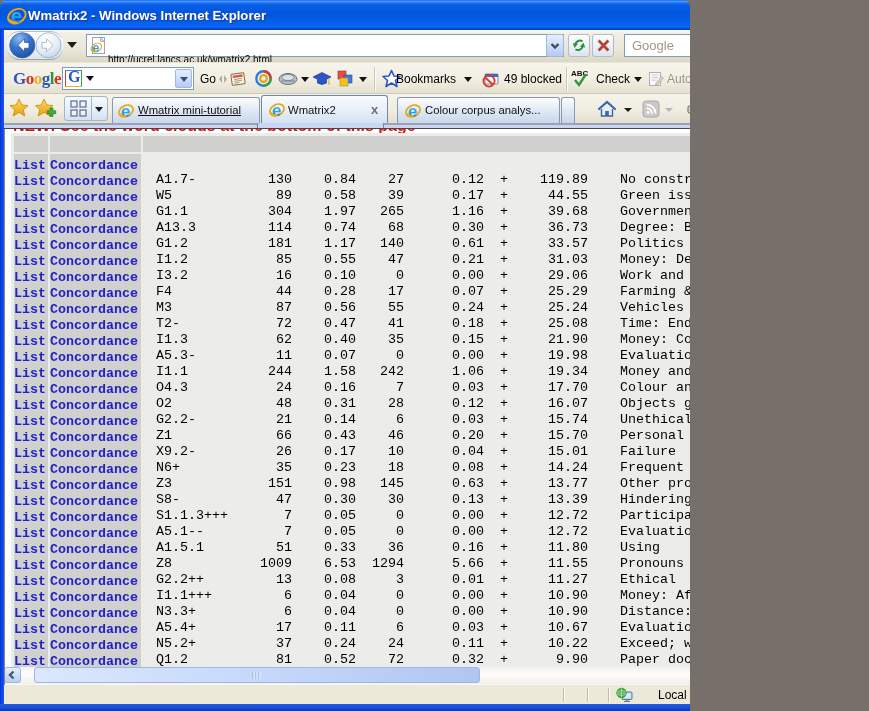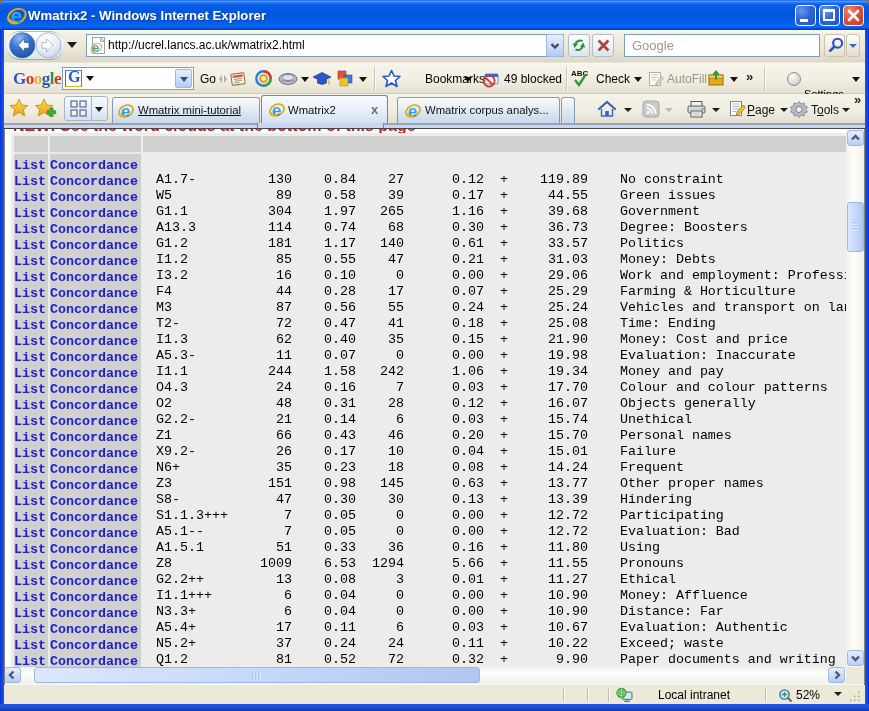--- a/index.html
+++ b/index.html
@@ -1,18 +1,18 @@
 <!DOCTYPE html>
 <html><head><meta charset="utf-8">
 <style>
 html,body{margin:0;padding:0;}
 body{width:869px;height:711px;position:relative;overflow:hidden;
  font-family:"Liberation Sans",sans-serif;background:#766f6a;}
 .abs{position:absolute;}
-#win{position:absolute;left:0;top:0;width:869px;height:711px;
+#win{position:absolute;left:0;top:0;width:690px;height:711px;
  border-radius:7px 7px 0 0;overflow:hidden;}
 #titlebar{position:absolute;left:0;top:0;width:869px;height:30px;
  background:linear-gradient(180deg,#0856e8 0%,#55a3fe 4%,#2276f6 9%,#085ee8 16%,#0255dd 45%,#045fe8 75%,#0768fa 90%,#0a47d0 96%,#0d2eb4 100%);}
 #borderL{position:absolute;left:0;top:30px;width:4px;height:675px;
  background:linear-gradient(90deg,#0a28c8 0%,#0d47e8 30%,#0d47e8 70%,#1c64f2 100%);}
 #innerL{position:absolute;left:4px;top:129px;width:1px;height:556px;background:#8a8474;}
 #innerR{position:absolute;left:864px;top:129px;width:1px;height:556px;background:#8a8474;}
 #borderR{position:absolute;left:865px;top:30px;width:4px;height:675px;
  background:linear-gradient(90deg,#1c64f2 0%,#0d47e8 30%,#0d47e8 70%,#0a28c8 100%);}
 #borderB{position:absolute;left:0;top:704px;width:869px;height:7px;
@@ -119,21 +119,21 @@
 
     <div style="position:absolute;left:82px;top:4px;width:478px;height:23px;background:#fff;
       border:1px solid #7f9db9;box-sizing:border-box;"></div>
     <svg class="abs" style="left:86px;top:6px;" width="17" height="19" viewBox="0 0 17 19">
       <rect x="2.5" y="1.5" width="12" height="16" fill="#fff" stroke="#9aa5b2"></rect>
       <path d="M10.5 1.5 L14.5 5.5 L10.5 5.5 Z" fill="#d8dee6" stroke="#9aa5b2" stroke-width="0.8"></path>
       <g transform="translate(0.5,5) scale(0.62)">
           <use href="#ieicon"></use>
         </g>
     </svg>
-    <div class="abs" style="left:104px;top:8px;font-size:12px;color:#000;">http://ucrel.lancs.ac.uk/wmatrix2.html</div>
+    <div class="abs" style="left:104px;top:24px;font-size:10px;color:#000;">http://ucrel.lancs.ac.uk/wmatrix2.html</div>
 
     <div class="abs" style="left:542px;top:4px;width:18px;height:23px;border:1px solid #9cb9e4;border-radius:2px;box-sizing:border-box;background:linear-gradient(180deg,#e7eefc 0%,#cfdefa 50%,#b6cbf2 100%);">
       <svg width="16" height="21" viewBox="0 0 16 21" style="position:absolute;left:0;top:0;">
           <path d="M4.5 9 L8 12.5 L11.5 9" fill="none" stroke="#3c4a62" stroke-width="2.4"></path>
         </svg>
     </div>
 
     <div class="abs" style="left:564px;top:4px;width:22px;height:23px;border:1px solid #aebccb;border-radius:3px;box-sizing:border-box;background:linear-gradient(180deg,#fcfdfe 0%,#eef2f7 50%,#dde4ee 100%);"></div>
     <svg class="abs" style="left:566px;top:6px;" width="18" height="19" viewBox="0 0 18 19">
       <path d="M12.5 5.2 C9.5 3.6 6.2 5.2 5.3 8.4" fill="none" stroke="#2e9434" stroke-width="2.1"></path>
@@ -205,21 +205,21 @@
       <rect x="2" y="2" width="8" height="8" fill="#e84c3d" stroke="#a03028" stroke-width="0.6"></rect>
       <rect x="8" y="6" width="8" height="8" fill="#3a78e8" stroke="#24509c" stroke-width="0.6"></rect>
       <rect x="4" y="9" width="8" height="8" fill="#f2c028" stroke="#b08a14" stroke-width="0.6"></rect>
     </svg>
     <div class="abs" style="left:355px;top:14px;width:0;height:0;border-left:4px solid transparent;border-right:4px solid transparent;border-top:5px solid #111;"></div>
     <div class="abs" style="left:370px;top:4px;width:1px;height:24px;background:#cac6b6;border-right:1px solid #fbfaf6;"></div>
 
     <svg class="abs" style="left:378px;top:6px;" width="19" height="19" viewBox="0 0 19 19">
       <path d="M9.5 1.5 L12 7 L18 7.5 L13.5 11.5 L15 17.5 L9.5 14 L4 17.5 L5.5 11.5 L1 7.5 L7 7 Z" fill="#fff" stroke="#2b56c6" stroke-width="1.6" stroke-linejoin="round"></path>
     </svg>
-    <div class="abs" style="left:421px;top:9px;font-size:12px;color:#000;">Bookmarks</div>
+    <div class="abs" style="left:392px;top:9px;font-size:12px;color:#000;">Bookmarks</div>
     <div class="abs" style="left:460px;top:14px;width:0;height:0;border-left:4px solid transparent;border-right:4px solid transparent;border-top:5px solid #111;"></div>
 
     <svg class="abs" style="left:478px;top:7px;" width="19" height="18" viewBox="0 0 19 18">
       <rect x="3" y="4" width="13" height="10" rx="1" fill="#f4f6fa" stroke="#7a88a0"></rect>
       <rect x="3" y="4" width="13" height="3" fill="#3a6ad8"></rect>
       <circle cx="7" cy="11" r="5.6" fill="none" stroke="#d43c30" stroke-width="1.8"></circle>
       <path d="M3.2 7.5 L10.8 14.5" stroke="#d43c30" stroke-width="1.8"></path>
     </svg>
     <div class="abs" style="left:500px;top:9px;font-size:12px;color:#000;">49 blocked</div>
     <div class="abs" style="left:562px;top:4px;width:1px;height:24px;background:#cac6b6;border-right:1px solid #fbfaf6;"></div>
@@ -294,21 +294,21 @@
     <div class="abs" style="left:257px;top:1px;width:127px;height:29px;border:1px solid #7088a8;border-bottom:none;border-radius:3px 3px 0 0;box-sizing:border-box;background:linear-gradient(180deg,#f9fbfe 0%,#eaf1fa 45%,#d2e0f2 100%);"></div>
     <svg class="abs" style="left:265px;top:7px;" width="17" height="17" viewBox="0 0 20 20">
         <use href="#ieicon"></use>
       </svg>
     <div class="abs" style="left:284px;top:10px;font-size:11.3px;color:#111;">Wmatrix2</div>
     <div class="abs" style="left:367px;top:8px;font-size:13px;color:#6e6e6e;font-weight:bold;">x</div>
     <div class="abs" style="left:393px;top:3px;width:163px;height:27px;border:1px solid #8898b8;border-bottom:none;border-radius:3px 3px 0 0;box-sizing:border-box;background:linear-gradient(180deg,#fdfdfe 0%,#e2eaf4 45%,#c6d6ec 100%);"></div>
     <svg class="abs" style="left:401px;top:8px;" width="17" height="17" viewBox="0 0 20 20">
         <use href="#ieicon"></use>
       </svg>
-    <div class="abs" style="left:421px;top:10px;font-size:11.3px;color:#111;">Wmatrix corpus analys...</div>
+    <div class="abs" style="left:421px;top:10px;font-size:11.3px;color:#111;">Colour corpus analys...</div>
     <div class="abs" style="left:557px;top:3px;width:14px;height:27px;border:1px solid #8898b8;border-bottom:none;border-radius:3px 3px 0 0;box-sizing:border-box;background:linear-gradient(180deg,#fdfdfe 0%,#e2eaf4 45%,#c6d6ec 100%);"></div>
 
     <svg class="abs" style="left:593px;top:6px;" width="20" height="18" viewBox="0 0 20 18">
       <path d="M2 9 L10 2 L18 9" fill="none" stroke="#3a66b0" stroke-width="2.2" stroke-linecap="round"></path>
       <path d="M4.5 9 V16 H15.5 V9" fill="#e8eef8" stroke="#3a66b0" stroke-width="1.4"></path>
       <rect x="8.2" y="11" width="3.6" height="5" fill="#3a66b0"></rect>
     </svg>
     <div class="abs" style="left:620px;top:14px;width:0;height:0;border-left:4px solid transparent;border-right:4px solid transparent;border-top:4px solid #1c1c1c;"></div>
     <svg class="abs" style="left:638px;top:6px;" width="18" height="18" viewBox="0 0 18 18">
       <rect x="1" y="1" width="16" height="16" rx="3" fill="#c9c9c9" stroke="#a8a8a8"></rect>

